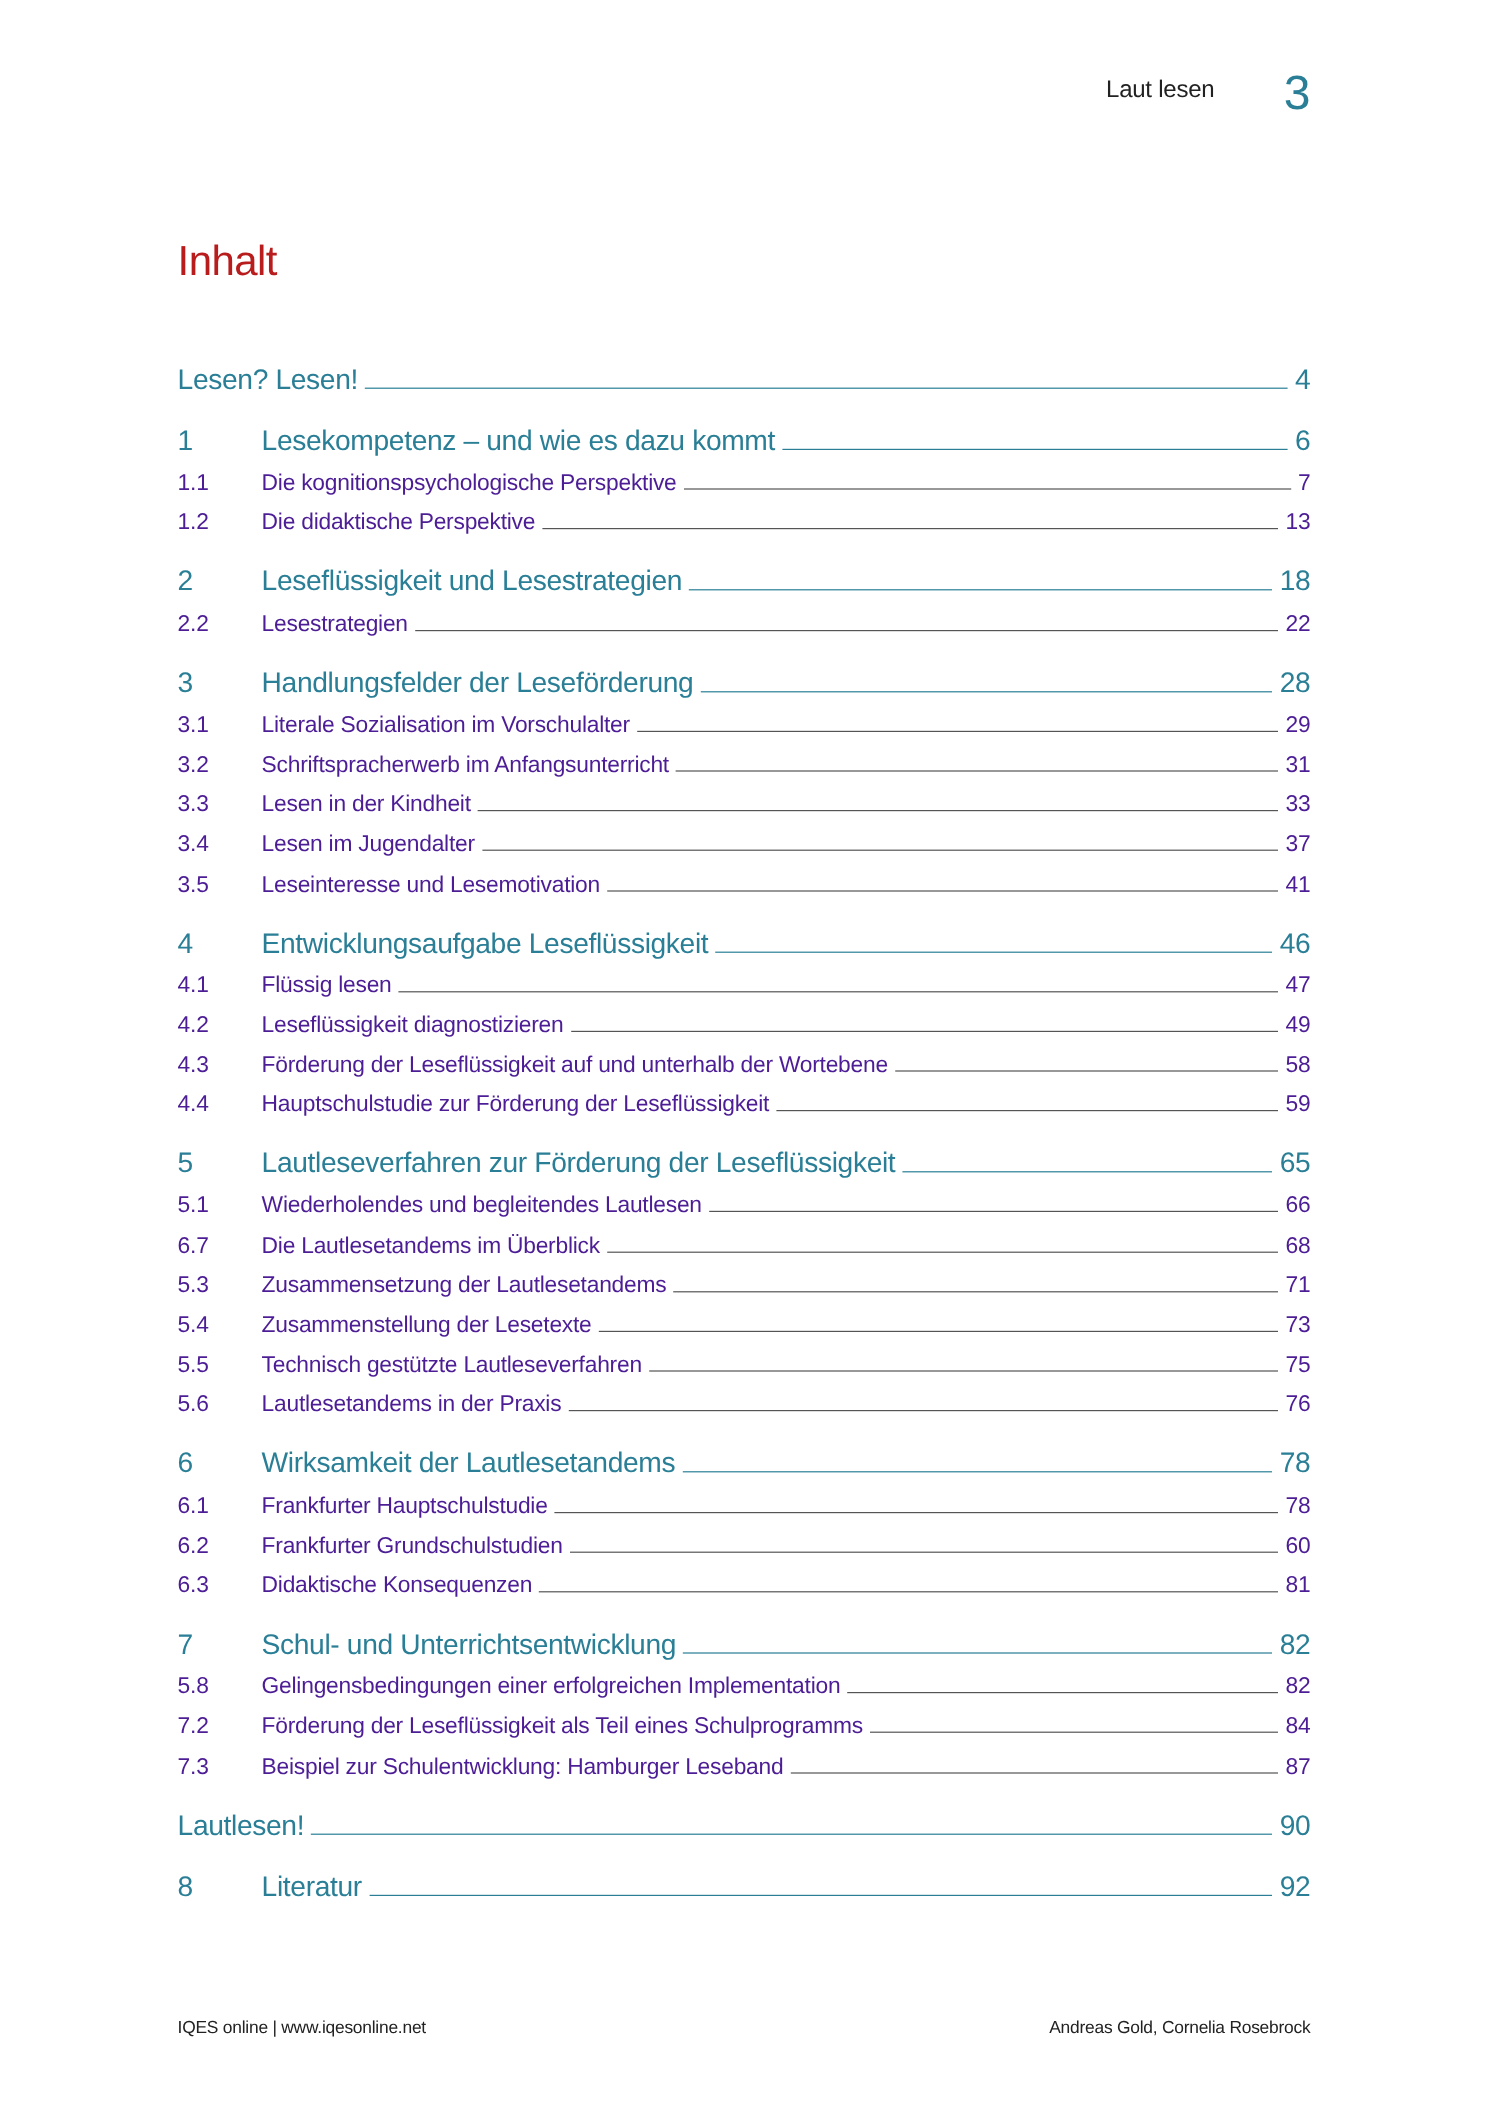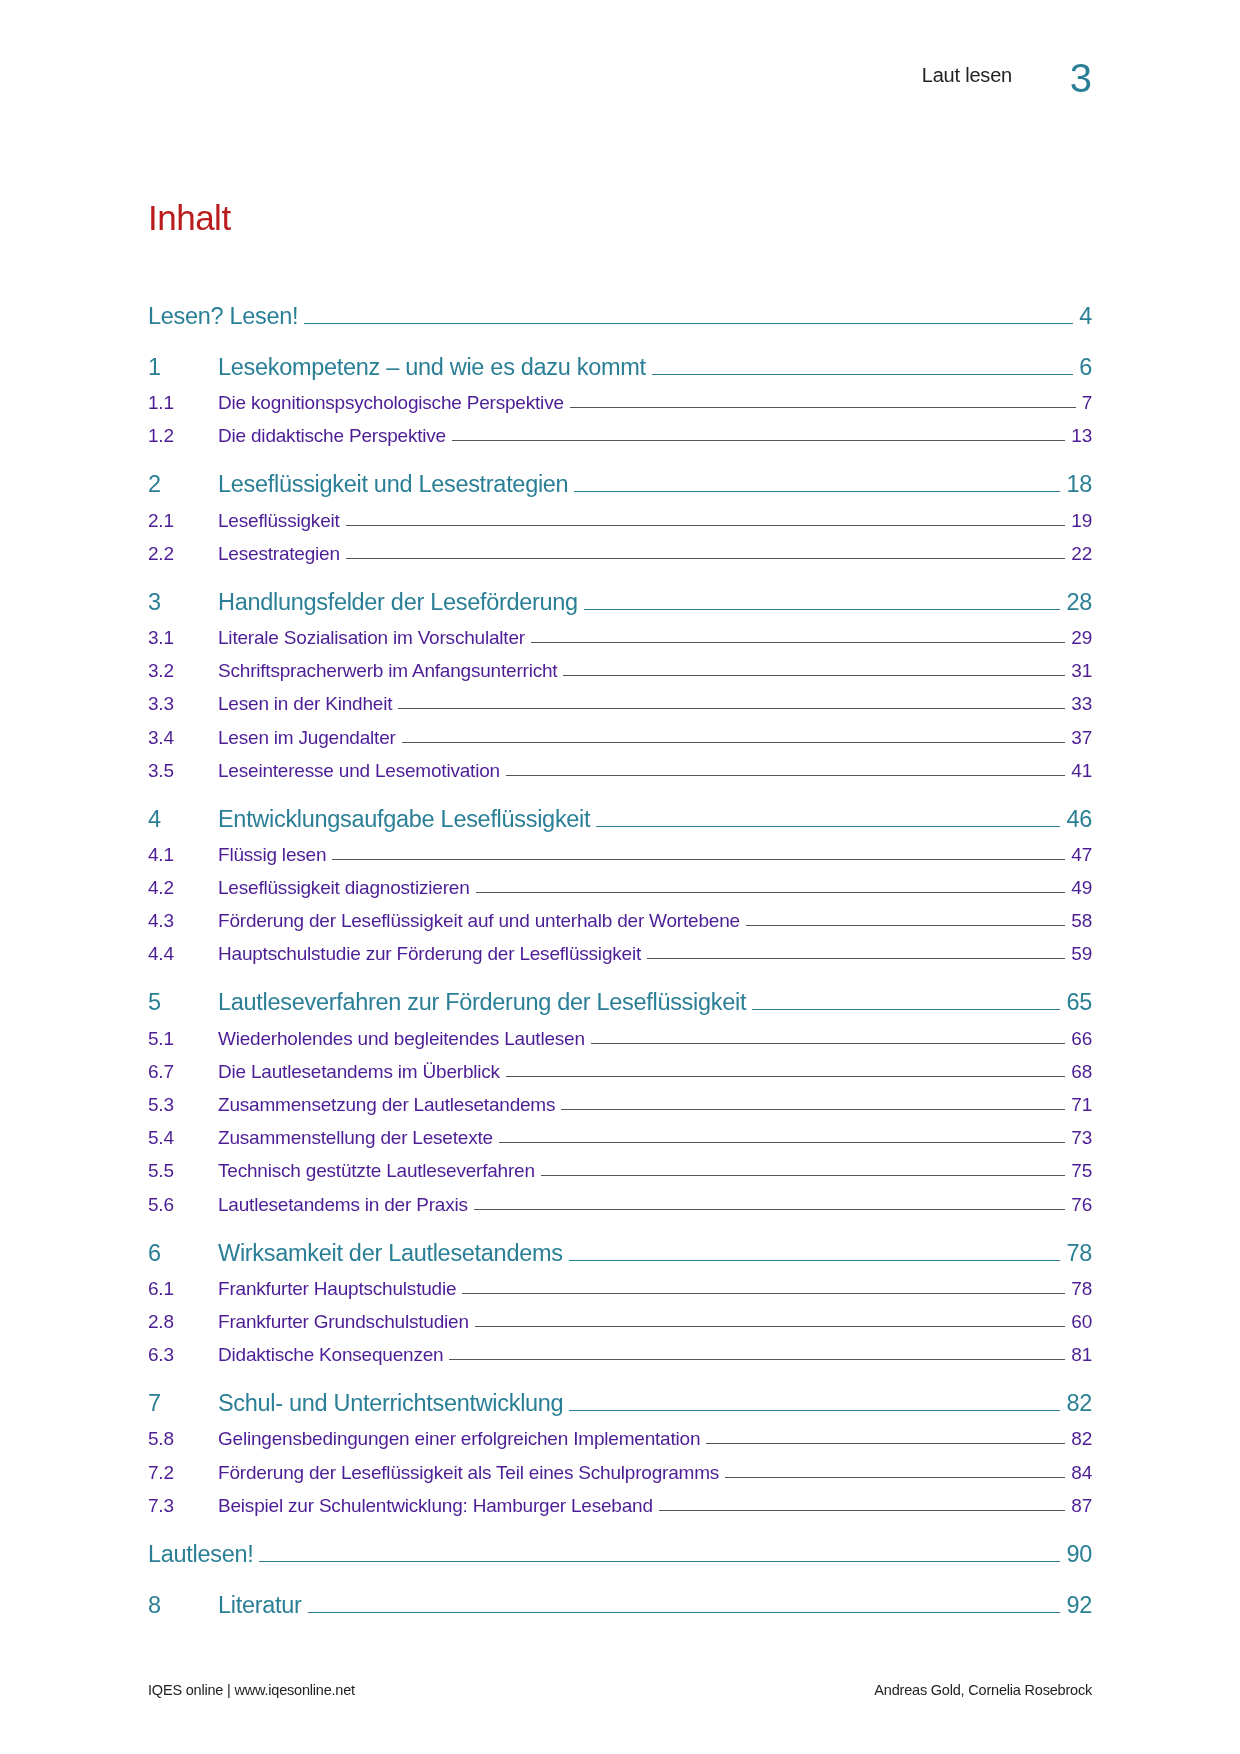--- a/index.html
+++ b/index.html
@@ -62,26 +62,20 @@
         </div>
       </div>
       <div class="group">
         <div class="row chapter">
           <span class="num">2</span>
           <span class="title">Leseflüssigkeit und Lesestrategien</span>
           <span class="leader"></span>
           <span class="pg">18</span>
         </div>
         <div class="row section">
-          <span class="num">2.1</span>
-          <span class="title">Leseflüssigkeit</span>
-          <span class="leader"></span>
-          <span class="pg">19</span>
-        </div>
-        <div class="row section">
           <span class="num">2.2</span>
           <span class="title">Lesestrategien</span>
           <span class="leader"></span>
           <span class="pg">22</span>
         </div>
       </div>
       <div class="group">
         <div class="row chapter">
           <span class="num">3</span>
           <span class="title">Handlungsfelder der Leseförderung</span>
@@ -202,21 +196,21 @@
           <span class="leader"></span>
           <span class="pg">78</span>
         </div>
         <div class="row section">
           <span class="num">6.1</span>
           <span class="title">Frankfurter Hauptschulstudie</span>
           <span class="leader"></span>
           <span class="pg">78</span>
         </div>
         <div class="row section">
-          <span class="num">2.8</span>
+          <span class="num">6.2</span>
           <span class="title">Frankfurter Grundschulstudien</span>
           <span class="leader"></span>
           <span class="pg">60</span>
         </div>
         <div class="row section">
           <span class="num">6.3</span>
           <span class="title">Didaktische Konsequenzen</span>
           <span class="leader"></span>
           <span class="pg">81</span>
         </div>

